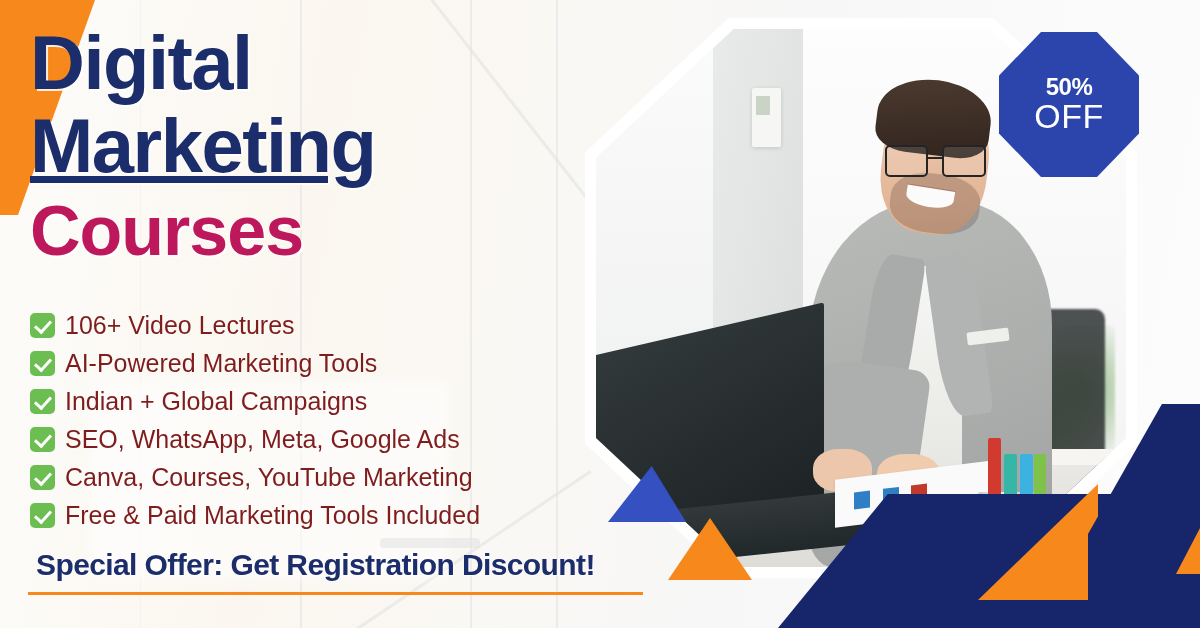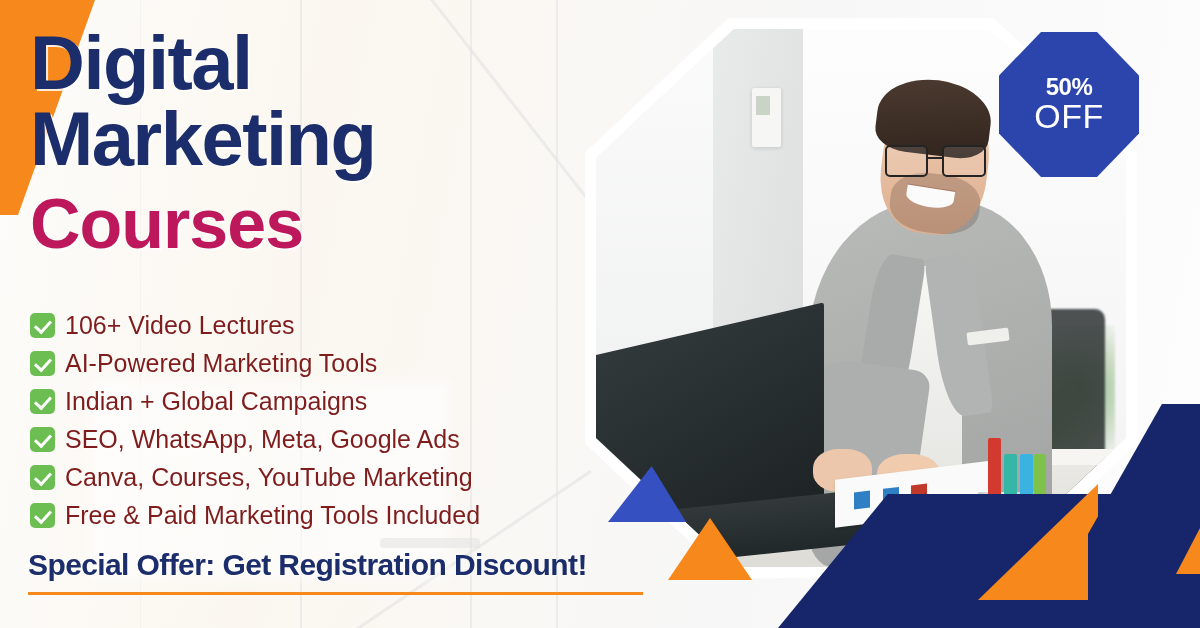--- a/index.html
+++ b/index.html
@@ -55,21 +55,21 @@
     width:560px;
   }
   .h-line {
     font-size:76px;
     line-height:0.98;
     font-weight:bold;
     color:#1B2D6B;
     letter-spacing:-1.5px;
     text-shadow:2px 2px 0 rgba(255,255,255,0.85);
   }
-  .h-line.two { margin-top:2px; }
+  .h-line.two { margin-top:9px;text-decoration:underline; }
   .h-sub {
     margin-top:12px;
     font-size:70px;
     line-height:1;
     font-weight:bold;
     color:#be185d;
     letter-spacing:-1px;
     text-shadow:2px 2px 0 rgba(255,255,255,0.85);
   }
 
@@ -115,20 +115,21 @@
     left:28px; top:548px;
     width:640px;
   }
   .offer-text {
     font-size:30px;
     font-weight:bold;
     color:#1B2D6B;
     letter-spacing:-0.6px;
     white-space:nowrap;
     text-shadow:1px 1px 0 rgba(255,255,255,0.8);
+    margin-left:8px;
   }
   .offer-rule {
     margin-top:10px;
     width:615px;
     height:3px;
     background:#F7891C;
   }
 
   
   .photo-wrap {

